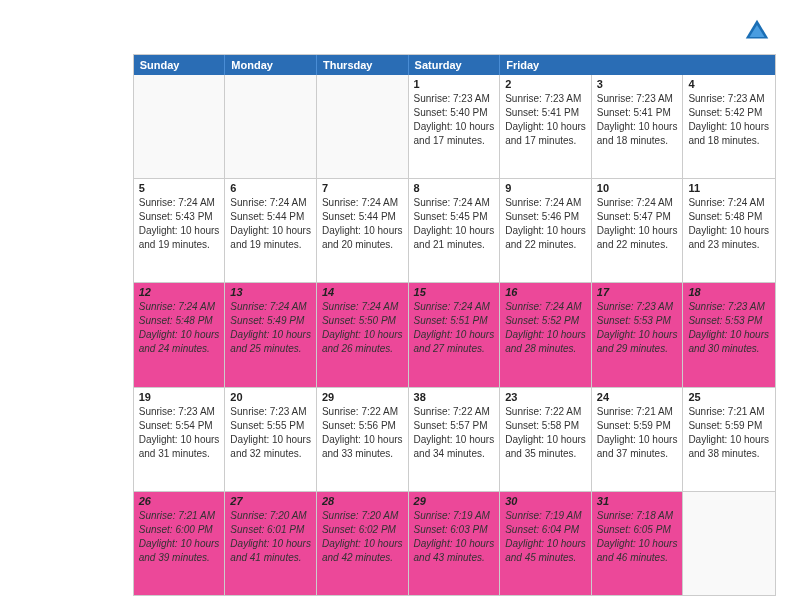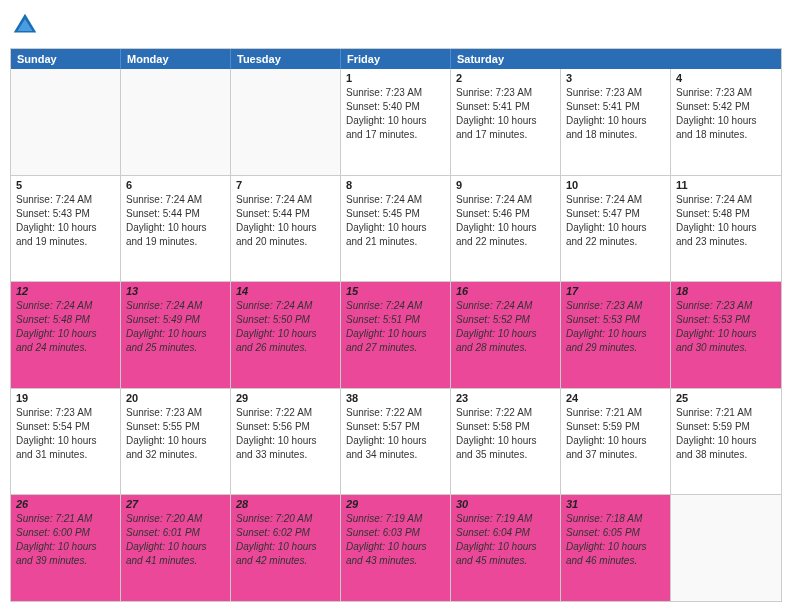--- a/index.html
+++ b/index.html
@@ -6,23 +6,24 @@
     body {
       font-family: Arial, sans-serif;
       background: #fff;
       width: 792px;
       height: 612px;
       overflow: hidden;
     }
     .page {
       width: 792px;
       height: 612px;
-      padding: 10px;
+      padding: 16px;
       display: flex;
       flex-direction: column;
+      align-items: flex-end;
     }
     .header {
       display: flex;
       justify-content: space-between;
       align-items: flex-start;
       margin-bottom: 8px;
     }
     .logo {
       display: flex;
       align-items: center;
@@ -132,23 +133,23 @@
     <div class="title-block">
       <div class="calendar-title"></div>
       <div class="calendar-subtitle"></div>
     </div>
   </div>
 
   <div class="calendar">
     <div class="cal-header">
     <div class="cal-header-cell">Sunday</div>
         <div class="cal-header-cell">Monday</div>
-        <div class="cal-header-cell">Tuesday</div>
+        <div class="cal-header-cell">Thursday</div>
+        <div class="cal-header-cell">Saturday</div>
         <div class="cal-header-cell">Friday</div>
-        <div class="cal-header-cell">Saturday</div>
       </div>
     <div class="cal-body">
     <div class="cal-row">
           <div class="cal-cell empty"></div>
           <div class="cal-cell empty"></div>
           <div class="cal-cell empty"></div>
           <div class="cal-cell">
             <div class="day-num">1</div>
             <div class="day-info" style="white-space: pre-line;">Sunrise: 7:23 AM
 Sunset: 5:40 PM

